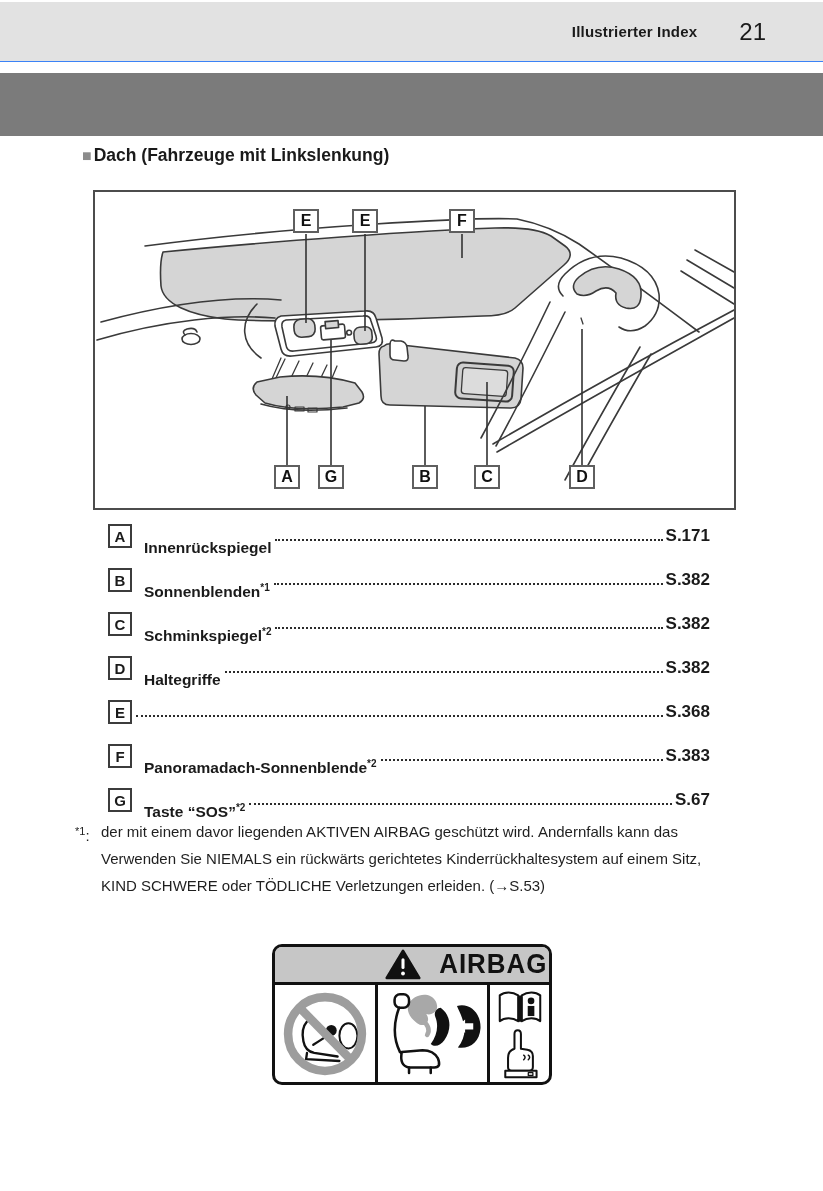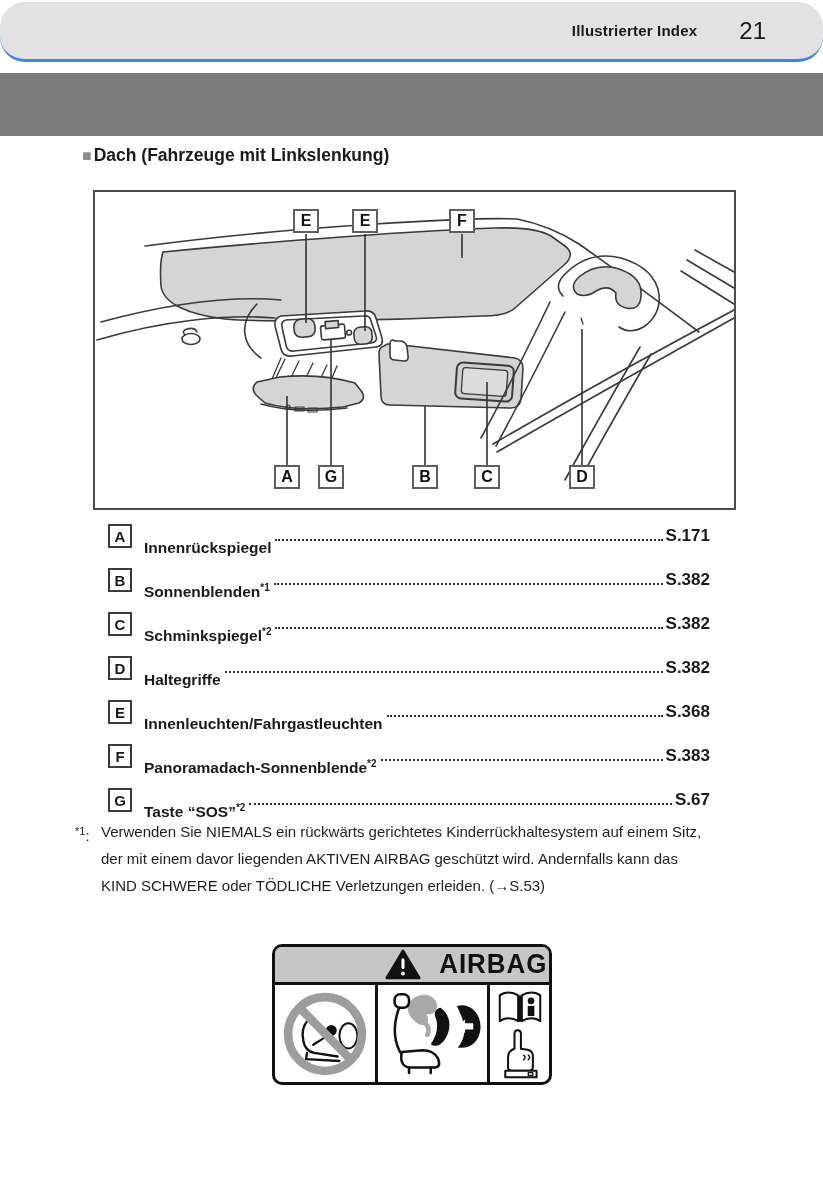--- a/index.html
+++ b/index.html
@@ -10,23 +10,23 @@
     background: #fff;
     font-family: "Liberation Sans", sans-serif;
     color: #1a1a1a;
     overflow: hidden;
   }
 
   
   .header-band {
     position: absolute; top: 2px; left: 0; right: 0; height: 60px;
     background: #e2e2e2;
-    border-bottom: 3px solid #3b82f6;
+    border-bottom: 1px solid #3b82f6;
     display: flex; align-items: center; justify-content: flex-end;
-    padding-right: 57px; gap: 42px; border-radius: 25px;
+    padding-right: 57px; gap: 42px;
   }
   .header-title { font-size: 15px; font-weight: bold; letter-spacing: .2px; }
   .header-page  { font-size: 24px; font-weight: normal; }
 
   .chapter-band {
     position: absolute; top: 73px; left: 0; right: 0; height: 63px;
     background: #7b7b7b;
   }
 
   
@@ -224,43 +224,42 @@
       <span class="row-page">S.382</span>
     </div>
     <div class="index-row">
       <span class="letter-box">D</span>
       <span class="row-label"><span>Haltegriffe</span><sup></sup></span>
       <span class="leader"></span>
       <span class="row-page">S.382</span>
     </div>
     <div class="index-row">
       <span class="letter-box">E</span>
-      <span class="row-label"><span>Innenleuchten/Fahrgastleuchten</span><sup></sup></span>
       <span class="leader"></span>
       <span class="row-page">S.368</span>
     </div>
     <div class="index-row">
       <span class="letter-box">F</span>
       <span class="row-label"><span>Panoramadach-Sonnenblende</span><sup>*2</sup></span>
       <span class="leader"></span>
       <span class="row-page">S.383</span>
     </div>
     <div class="index-row">
       <span class="letter-box">G</span>
       <span class="row-label"><span>Taste “SOS”</span><sup>*2</sup></span>
       <span class="leader"></span>
       <span class="row-page">S.67</span>
     </div>
   </div>
 
   <div class="footnote">
     <span class="footnote-marker-wrap"><sup>*1</sup><span>:</span></span>
     <div class="footnote-body">
+      <div>der mit einem davor liegenden AKTIVEN AIRBAG geschützt wird. Andernfalls kann das</div>
       <div>Verwenden Sie NIEMALS ein rückwärts gerichtetes Kinderrückhaltesystem auf einem Sitz,</div>
-      <div>der mit einem davor liegenden AKTIVEN AIRBAG geschützt wird. Andernfalls kann das</div>
       <div>KIND SCHWERE oder TÖDLICHE Verletzungen erleiden. (→S.53)</div>
     </div>
   </div>
 
   <div class="airbag-label">
     <div class="airbag-header">
       <svg width="36" height="31" viewBox="0 0 40 34">
         <path d="M20 2 L38 32 L2 32 Z" fill="#111" stroke="#111" stroke-width="3" stroke-linejoin="round"></path>
         <rect x="18.3" y="10" width="3.4" height="12" rx="1.7" fill="#fff"></rect>
         <circle cx="20" cy="27" r="2.1" fill="#fff"></circle>

